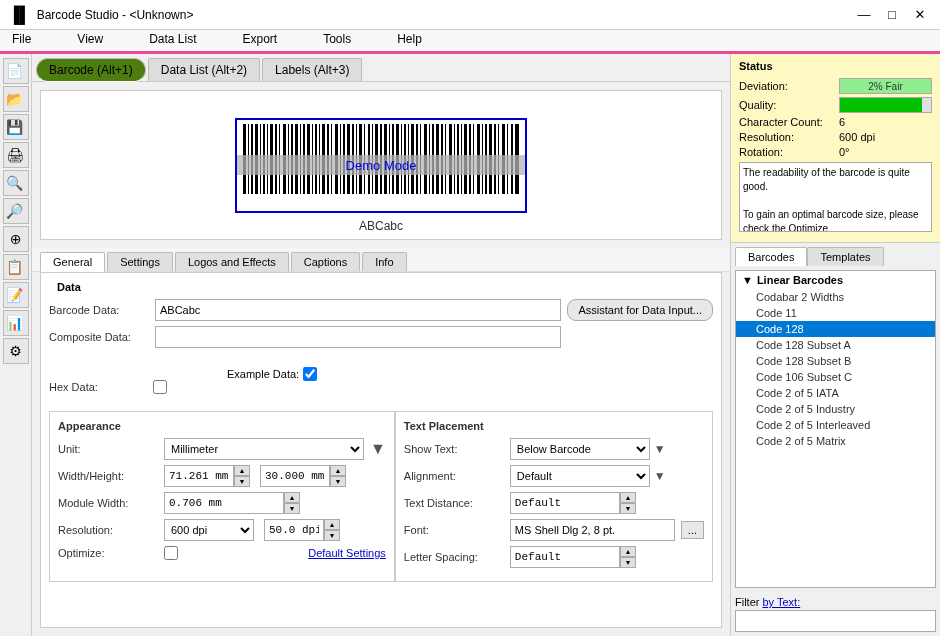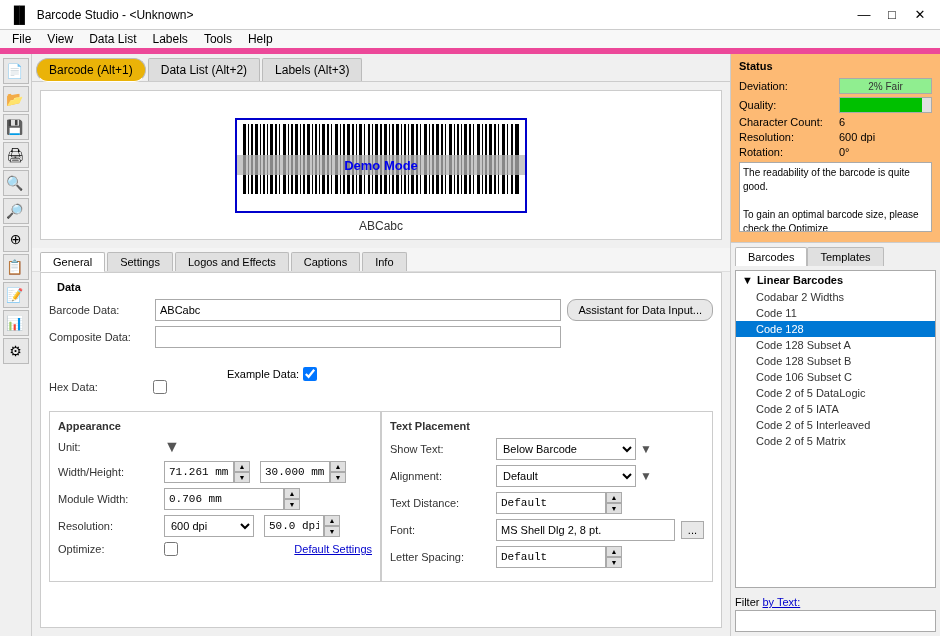--- a/index.html
+++ b/index.html
@@ -5,37 +5,37 @@
     * { box-sizing: border-box; margin: 0; padding: 0; }
     body { font-family: 'Segoe UI', Tahoma, Geneva, Verdana, sans-serif; font-size: 12px; background: #f0f0f0; color: #000; width: 940px; height: 636px; overflow: hidden; }
     
     
     .title-bar { background: #fff; height: 30px; display: flex; align-items: center; justify-content: space-between; border-bottom: 1px solid #ccc; padding: 0 8px; }
     .title-bar-left { display: flex; align-items: center; gap: 6px; font-size: 12px; }
     .title-bar-controls { display: flex; gap: 4px; }
     .title-bar-controls span { width: 24px; height: 20px; display: flex; align-items: center; justify-content: center; cursor: pointer; font-size: 13px; }
 
     
-    .menu-bar { background: #f8f8f8; height: 24px; display: flex; align-items: flex-start; border-bottom: 6px solid #ec4899; padding: 0 4px; }
+    .menu-bar { background: #f8f8f8; height: 24px; display: flex; align-items: flex-start; border-bottom: 3px solid #ec4899; padding: 0 4px; gap: 30px; }
     .menu-item { padding: 2px 8px; cursor: pointer; font-size: 12px; }
 
     
     .main-container { display: flex; height: calc(636px - 54px); }
 
     
     .left-toolbar { width: 32px; background: #f0f0f0; border-right: 1px solid #ccc; display: flex; flex-direction: column; align-items: center; padding: 4px 0; gap: 2px; }
     .toolbar-btn { width: 26px; height: 26px; background: #e8e8e8; border: 1px solid #bbb; display: flex; align-items: center; justify-content: center; cursor: pointer; font-size: 14px; }
 
     
     .content-area { flex: 1; display: flex; flex-direction: column; }
 
     
     .tab-bar { background: #f0f0f0; display: flex; padding: 4px 4px 0; border-bottom: 1px solid #ccc; }
     .tab { padding: 4px 12px; background: #ddd; border: 1px solid #bbb; border-bottom: none; cursor: pointer; margin-right: 2px; font-size: 12px; border-radius: 2px 2px 0 0; }
-    .tab.active { background: #eab308; border-bottom: 1px solid #fff; margin-bottom: -1px; border-radius: 12px; }
+    .tab.active { background: #4d7c0f; border-bottom: 1px solid #fff; margin-bottom: -1px; border-radius: 12px; }
 
     
     .barcode-preview { background: #fff; margin: 8px; border: 1px solid #ccc; height: 150px; display: flex; align-items: center; justify-content: center; position: relative; overflow: hidden; }
     .demo-overlay { position: absolute; background: rgba(128,128,128,0.7); padding: 3px 20px; color: #0000ff; font-weight: bold; font-size: 14px; }
     .barcode-wrapper { position: relative; border: 2px solid #0000cc; padding: 4px; background: #fff; }
 
     
     .sub-tab-bar { display: flex; padding: 4px 8px 0; background: #f5f5f5; border-bottom: 1px solid #ddd; }
     .sub-tab { padding: 3px 12px; background: #e0e0e0; border: 1px solid #bbb; border-bottom: none; cursor: pointer; margin-right: 2px; font-size: 11px; border-radius: 2px 2px 0 0; }
     .sub-tab.active { background: #fff; border-bottom: 1px solid #fff; margin-bottom: -1px; }
@@ -62,21 +62,21 @@
     .section-title-small { font-size: 11px; font-weight: bold; margin-bottom: 6px; color: #333; }
 
     
     .spinbox { display: flex; align-items: center; }
     .spinbox input { border: 1px solid #aaa; width: 70px; height: 22px; padding: 1px 4px; font-size: 11px; font-family: Liberation Mono, monospace; }
     .spinbox-btns { display: flex; flex-direction: column; }
     .spinbox-btn { width: 16px; height: 11px; background: #e0e0e0; border: 1px solid #aaa; display: flex; align-items: center; justify-content: center; cursor: pointer; font-size: 7px; }
 
     
     .right-panel { width: 210px; background: #f0f0f0; border-left: 1px solid #ccc; display: flex; flex-direction: column; }
-    .status-section { padding: 6px 8px; background: #fdba74; border-bottom: 1px solid #ccc; }
+    .status-section { padding: 6px 8px; background: #fef9c3; border-bottom: 1px solid #ccc; }
     .status-title { font-size: 11px; font-weight: bold; margin-bottom: 6px; }
     .status-row { display: flex; align-items: center; margin-bottom: 3px; }
     .status-label { width: 100px; font-size: 11px; }
     .status-value { font-size: 11px; }
     .progress-bar { height: 16px; background: #e0e0e0; border: 1px solid #aaa; flex: 1; display: flex; align-items: center; overflow: hidden; }
     .progress-fill-yellow { background: #90EE90; height: 100%; display: flex; align-items: center; justify-content: center; font-size: 10px; color: #333; }
     .progress-fill-green { background: #00c000; height: 100%; }
     .status-text-area { background: #fff; border: 1px solid #aaa; margin: 4px 0; padding: 3px; font-size: 10px; height: 70px; overflow-y: auto; line-height: 1.4; }
 
     
@@ -118,21 +118,21 @@
     <span>—</span>
     <span>□</span>
     <span class="close-btn">✕</span>
   </div>
 </div>
 
 <div class="menu-bar">
   <span class="menu-item">File</span>
   <span class="menu-item">View</span>
   <span class="menu-item">Data List</span>
-  <span class="menu-item">Labels</span>
+  <span class="menu-item">Export</span>
   <span class="menu-item">Tools</span>
   <span class="menu-item">Help</span>
 </div>
 
 <div class="main-container">
 
   <div class="left-toolbar">
     <div class="toolbar-btn" title="New">📄</div>
     <div class="toolbar-btn" title="Open">📂</div>
     <div class="toolbar-btn" title="Save">💾</div>
@@ -225,21 +225,21 @@
           <rect x="248" y="0" width="3" height="70" fill="black"></rect>
           <rect x="253" y="0" width="2" height="70" fill="black"></rect>
           <rect x="257" y="0" width="1" height="70" fill="black"></rect>
           <rect x="261" y="0" width="3" height="70" fill="black"></rect>
           <rect x="266" y="0" width="1" height="70" fill="black"></rect>
           <rect x="270" y="0" width="2" height="70" fill="black"></rect>
           <rect x="274" y="0" width="4" height="70" fill="black"></rect>
         </svg>
         
         <div class="demo-overlay" style="position:absolute; top:50%; transform:translateY(-50%); left:0; right:0; text-align:center; background:rgba(180,180,180,0.75); padding:2px 0;">
-          <span style="color:#0000ee; font-weight:bold; font-size:13px;">Demo Mode</span>
+          <span style="color:#0000ee; font-weight:normal; font-size:13px;">Demo Mode</span>
         </div>
       </div>
       <div style="position:absolute; bottom:6px; font-size:12px; color:#333;">ABCabc</div>
     </div>
 
     <div class="sub-tab-bar">
       <div class="sub-tab active">General</div>
       <div class="sub-tab">Settings</div>
       <div class="sub-tab">Logos and Effects</div>
       <div class="sub-tab">Captions</div>
@@ -274,20 +274,25 @@
           <button class="btn-assistant" style="align-self:stretch; white-space:nowrap;border-radius:9px;">Assistant for Data Input...</button>
         </div>
       </div>
 
       <div class="two-col">
 
         <div class="section-border col-left">
           <div class="section-title-small">Appearance</div>
           <div class="form-row">
             <div class="form-label">Unit:</div>
+            <select class="form-select select-wide">
+              <option>Millimeter</option>
+              <option>Inch</option>
+              <option>Pixel</option>
+            </select>
             <span style="font-size:16px; color:#555;">▼</span>
           </div>
           <div class="form-row">
             <div class="form-label">Width/Height:</div>
             <div class="spinbox">
               <input type="text" value="71.261 mm" style="">
               <div class="spinbox-btns">
                 <div class="spinbox-btn">▲</div>
                 <div class="spinbox-btn">▼</div>
               </div>
@@ -430,22 +435,22 @@
         <div class="tree-category">
           <span>▼</span>
           <span>Linear Barcodes</span>
         </div>
         <div class="tree-item">Codabar 2 Widths</div>
         <div class="tree-item">Code 11</div>
         <div class="tree-item selected">Code 128</div>
         <div class="tree-item">Code 128 Subset A</div>
         <div class="tree-item">Code 128 Subset B</div>
         <div class="tree-item">Code 106 Subset C</div>
-        <div class="tree-item">Code 2 of 5 DataLogic</div>
         <div class="tree-item">Code 2 of 5 IATA</div>
+        <div class="tree-item">Code 2 of 5 Industry</div>
         <div class="tree-item">Code 2 of 5 Interleaved</div>
         <div class="tree-item">Code 2 of 5 Matrix</div>
       </div>
     </div>
 
     <div class="filter-section">
       <div class="filter-label">
         Filter <a>by Text:</a>
       </div>
       <input type="text" class="filter-input" value="" style="">

